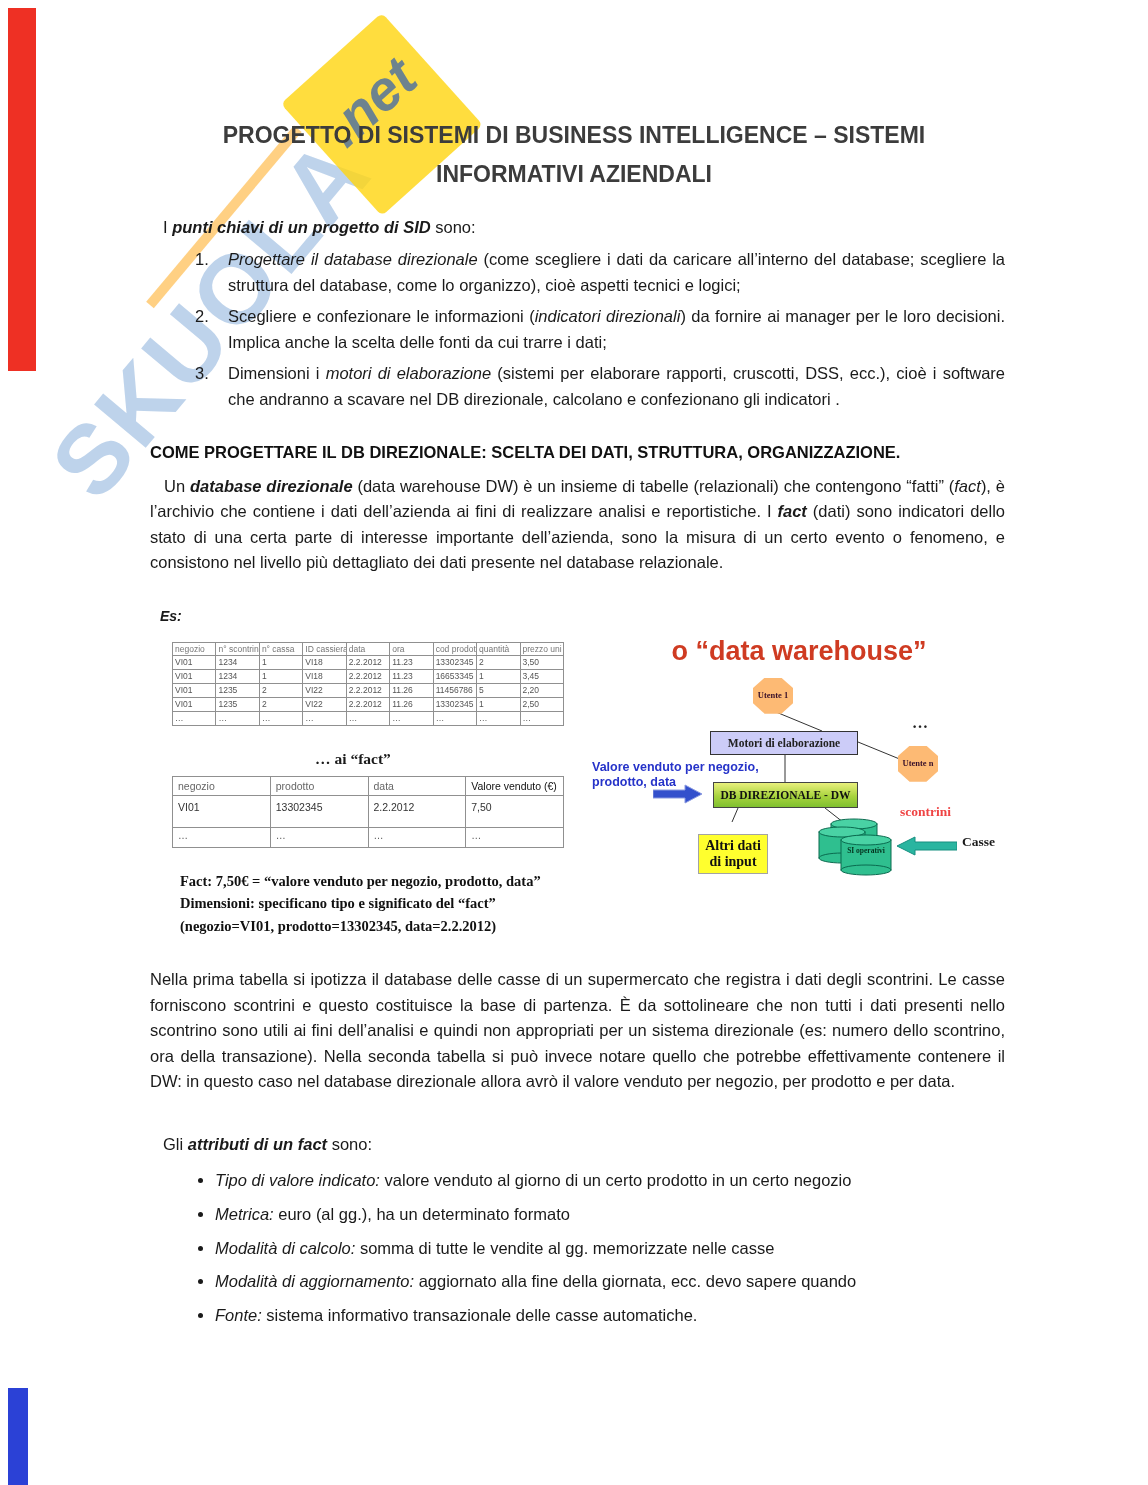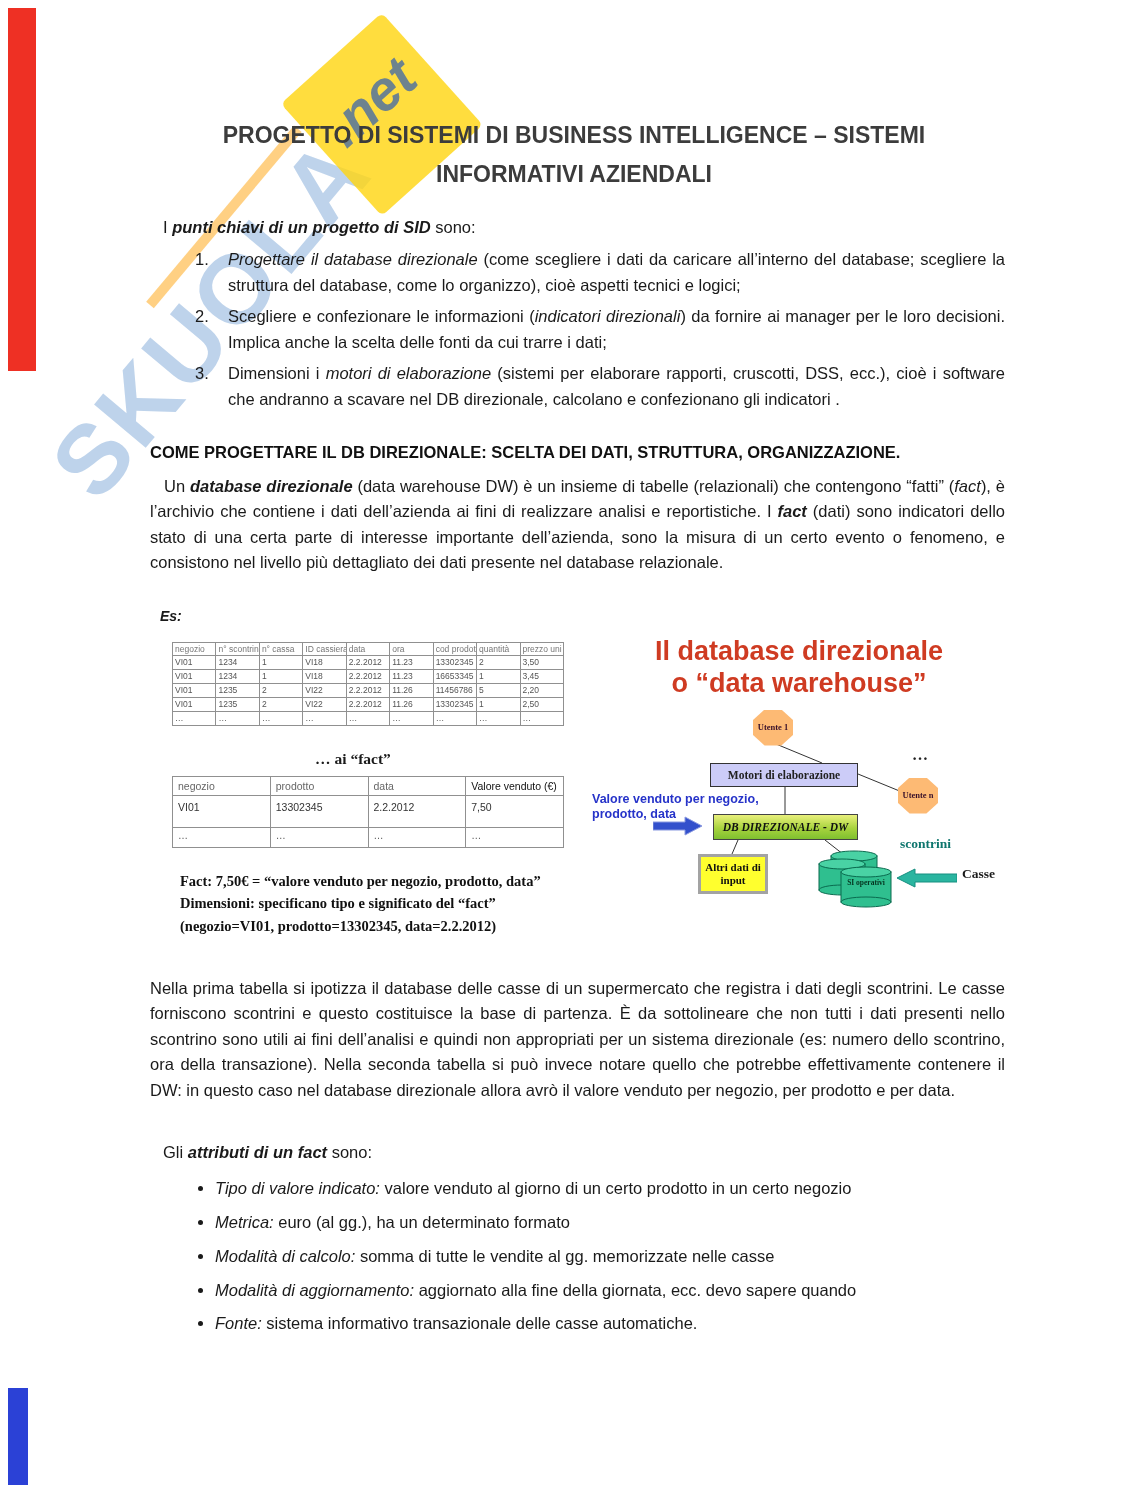--- a/index.html
+++ b/index.html
@@ -64,28 +64,28 @@
   .wires{position:absolute;left:0;top:0;z-index:0;}
   .node{position:absolute;z-index:1;box-sizing:border-box;}
   .octagon{width:40px;height:36px;background:#fdba74;
      clip-path:polygon(29% 0,71% 0,100% 29%,100% 71%,71% 100%,29% 100%,0 71%,0 29%);
      display:flex;align-items:center;justify-content:center;text-align:center;
      font-size:8.5px;font-weight:bold;color:#38102a;line-height:1.1;}
   .motori-box{left:120px;top:55px;width:148px;height:24px;background:#ccccf8;border:1px solid #333;
      display:flex;align-items:center;justify-content:center;font-weight:bold;font-size:11.5px;color:#222;}
   .db-box{left:123px;top:106px;width:145px;height:26px;border:1px solid #444;
      background:linear-gradient(180deg,#e9f07c 0%,#a8d33e 55%,#7fc02f 100%);
-     display:flex;align-items:center;justify-content:center;font-weight:bold;font-size:11.5px;color:#111;font-style:italic;}
-  .altri-box{left:108px;top:146px;width:70px;height:40px;background:#ffff2e;border:3px solid #a3a3a3;
+     display:flex;align-items:center;justify-content:center;font-weight:bold;font-size:11.5px;color:#111;}
+  .altri-box{left:108px;top:158px;width:70px;height:40px;background:#ffff2e;border:1px solid #a3a3a3;
      display:flex;align-items:center;justify-content:center;text-align:center;
-     font-weight:bold;font-size:11px;line-height:1.15;color:#111;}
+     font-weight:bold;font-size:14px;line-height:1.15;color:#111;}
   .dots-label{left:322px;top:38px;font-size:16px;font-weight:bold;color:#222;}
   .blue-label{left:2px;top:84px;width:172px;color:#2633c9;font-weight:bold;font-size:12.5px;
       line-height:1.25;font-family:"Liberation Sans",sans-serif;}
-  .scontrini-label{left:310px;top:128px;color:#0f766e;font-weight:bold;font-size:13.5px;}
+  .scontrini-label{left:310px;top:128px;color:#ef4444;font-weight:bold;font-size:13.5px;}
   .casse-label{left:372px;top:158px;color:#1b1b1b;font-weight:bold;font-size:13.5px;}
   .si-label{left:246px;top:170px;width:60px;text-align:center;font-size:7.5px;font-weight:bold;
       color:#05341f;z-index:2;}
 
   
   .attr-lead{margin:40px 143px 0 163px;font-size:16.5px;}
   ul.bullets{margin:14px 143px 0 195px;padding-left:20px;}
   ul.bullets li{font-size:16.5px;line-height:1.5;margin-bottom:9px;text-align:justify;margin-top:8px;}
 </style>
 </head>
@@ -240,21 +240,20 @@
 
         <div class="caption">
           <div>Fact: 7,50€ = “valore venduto per negozio, prodotto, data”</div>
           <div>Dimensioni: specificano tipo e significato del “fact”</div>
           <div>(negozio=VI01, prodotto=13302345, data=2.2.2012)</div>
         </div>
       </div>
 
       <div class="figright">
         <div class="diagram-title">
-          <div>Il database direzionale</div>
           <div>o “data warehouse”</div>
         </div>
 
         <div class="canvas">
           <svg class="wires" width="430" height="238">
             <line x1="232" y1="55" x2="186" y2="36" stroke="#333" stroke-width="1"></line>
             <line x1="268" y1="66" x2="312" y2="84" stroke="#333" stroke-width="1"></line>
             <line x1="195" y1="79" x2="195" y2="106" stroke="#333" stroke-width="1"></line>
             <line x1="148" y1="132" x2="142" y2="146" stroke="#333" stroke-width="1"></line>
             <line x1="235" y1="132" x2="258" y2="150" stroke="#333" stroke-width="1"></line>

